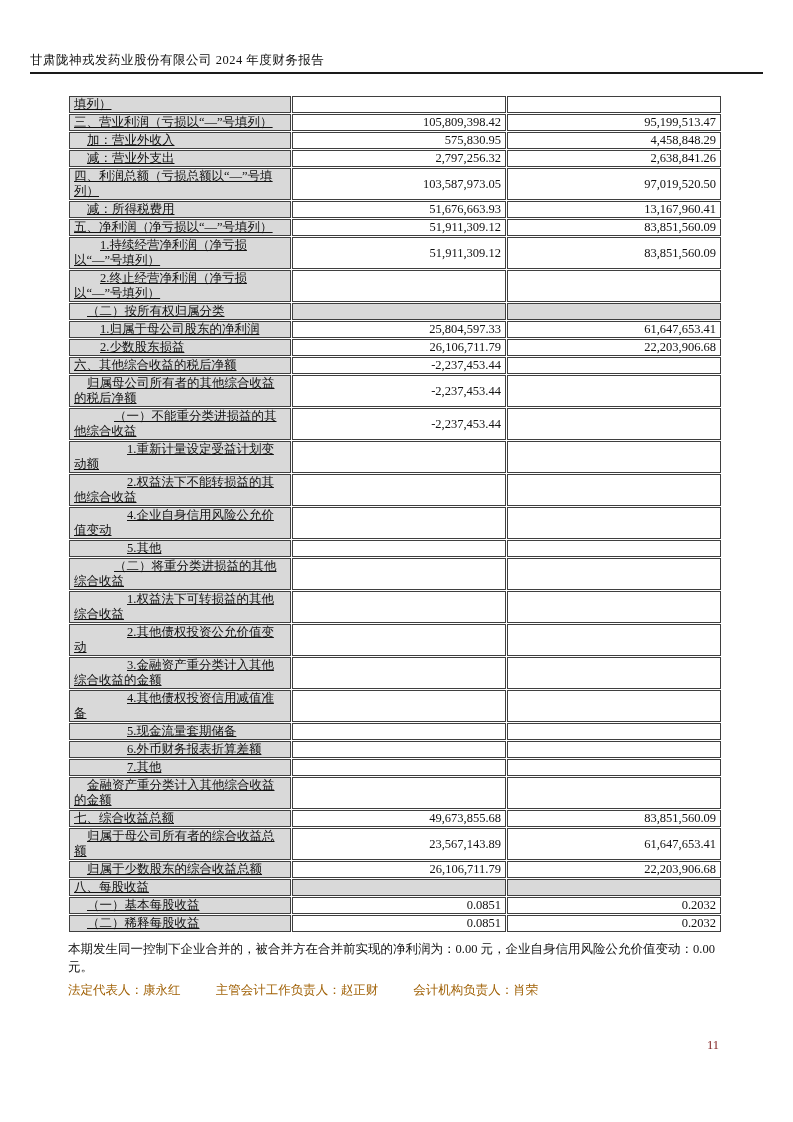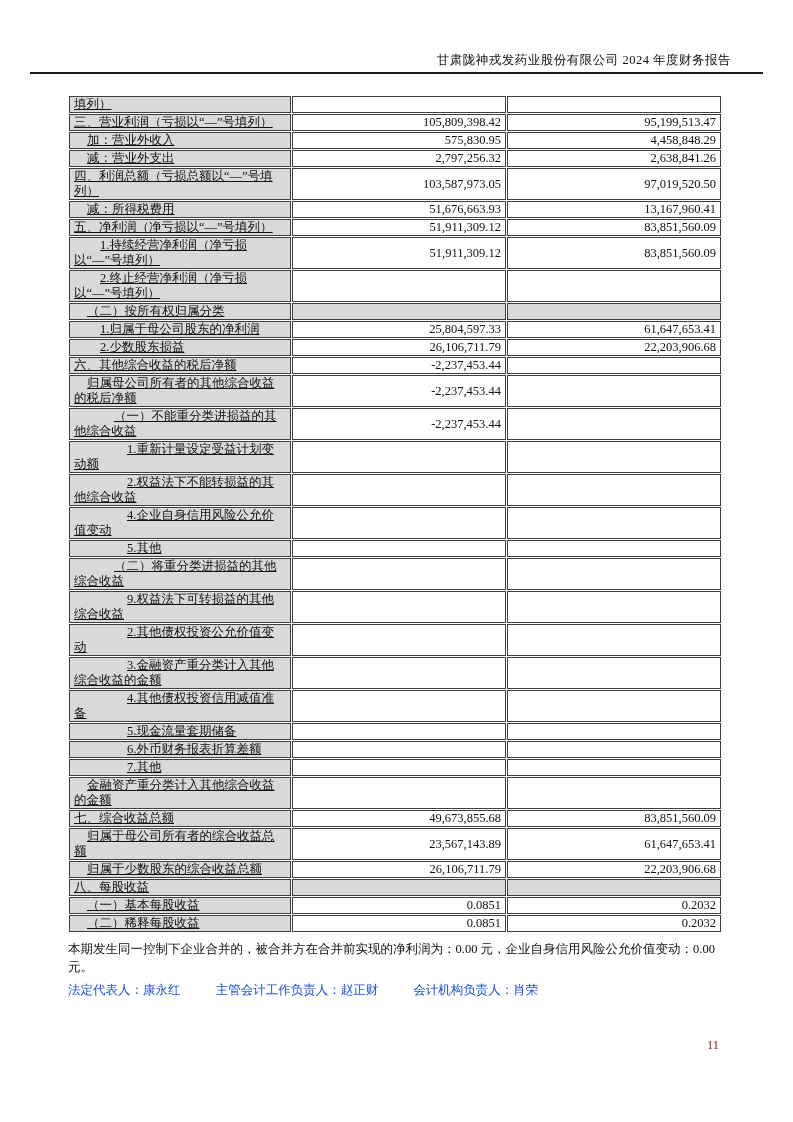--- a/index.html
+++ b/index.html
@@ -10,21 +10,21 @@
     background: #ffffff;
     font-family: "Liberation Serif", "DejaVu Serif", serif;
     color: #111111;
     overflow: hidden;
   }
   .running-header {
     position: absolute;
     top: 52px;
     left: 30px;
     right: 62px;
-    text-align: right;
+    text-align: left;
     font-size: 12.5px;
     letter-spacing: 0.5px;
     color: #111111;
   }
   .header-rule {
     position: absolute;
     top: 72px;
     left: 30px;
     right: 30px;
     height: 2px;
@@ -75,21 +75,21 @@
     margin: 7px 0 0 0;
     font-size: 12.5px;
     line-height: 18px;
     width: 660px;
     color: #111111;
   }
   .signatories {
     margin: 5px 0 0 0;
     font-size: 12.5px;
     line-height: 18px;
-    color: #1d4ed8;
+    color: #a16207;
   }
   .signatories span { margin-right: 32px; }
   .page-number {
     position: absolute;
     top: 1038px;
     right: 74px;
     font-size: 12.5px;
     color: #7f1d1d;
   }
 </style>
@@ -206,21 +206,21 @@
             <td class="label ind-4">5.其他</td>
             <td class="val"></td>
             <td class="val"></td>
           </tr>
           <tr>
             <td class="label ind-3">（二）将重分类进损益的其他综合收益</td>
             <td class="val"></td>
             <td class="val"></td>
           </tr>
           <tr>
-            <td class="label ind-4">9.权益法下可转损益的其他综合收益</td>
+            <td class="label ind-4">1.权益法下可转损益的其他综合收益</td>
             <td class="val"></td>
             <td class="val"></td>
           </tr>
           <tr>
             <td class="label ind-4">2.其他债权投资公允价值变动</td>
             <td class="val"></td>
             <td class="val"></td>
           </tr>
           <tr>
             <td class="label ind-4">3.金融资产重分类计入其他综合收益的金额</td>

